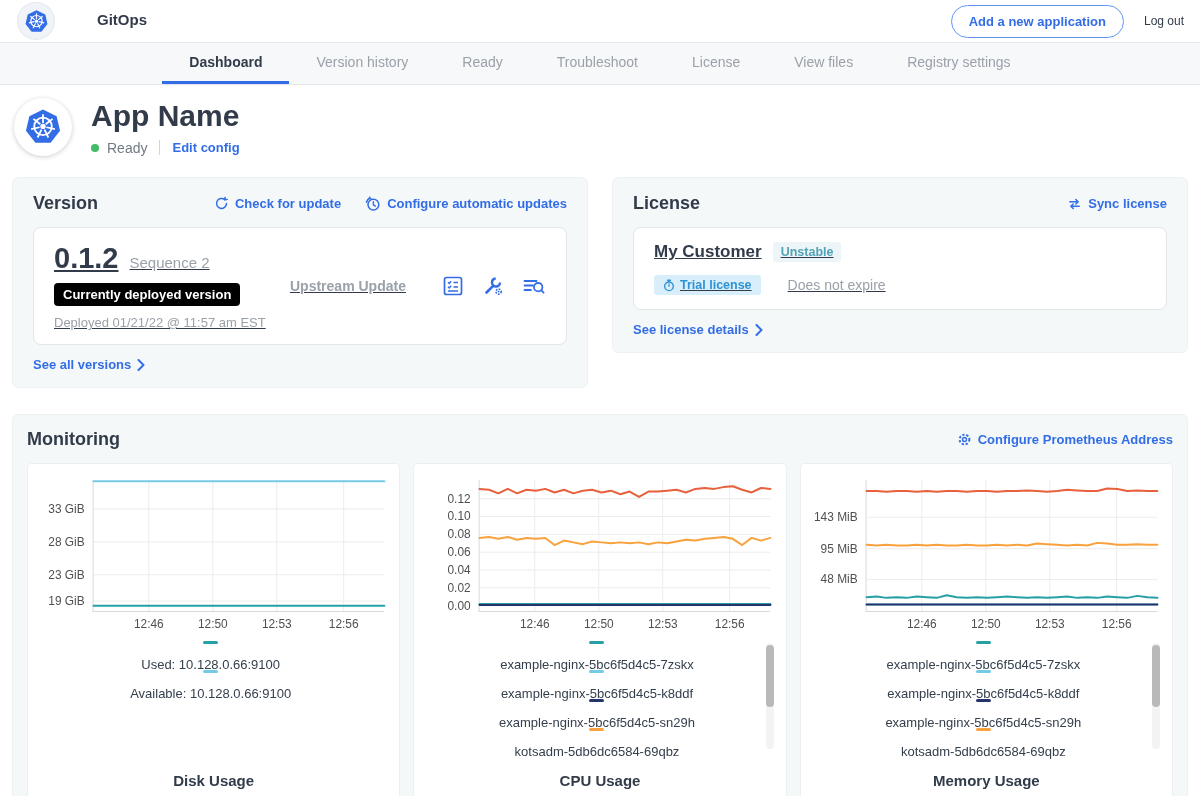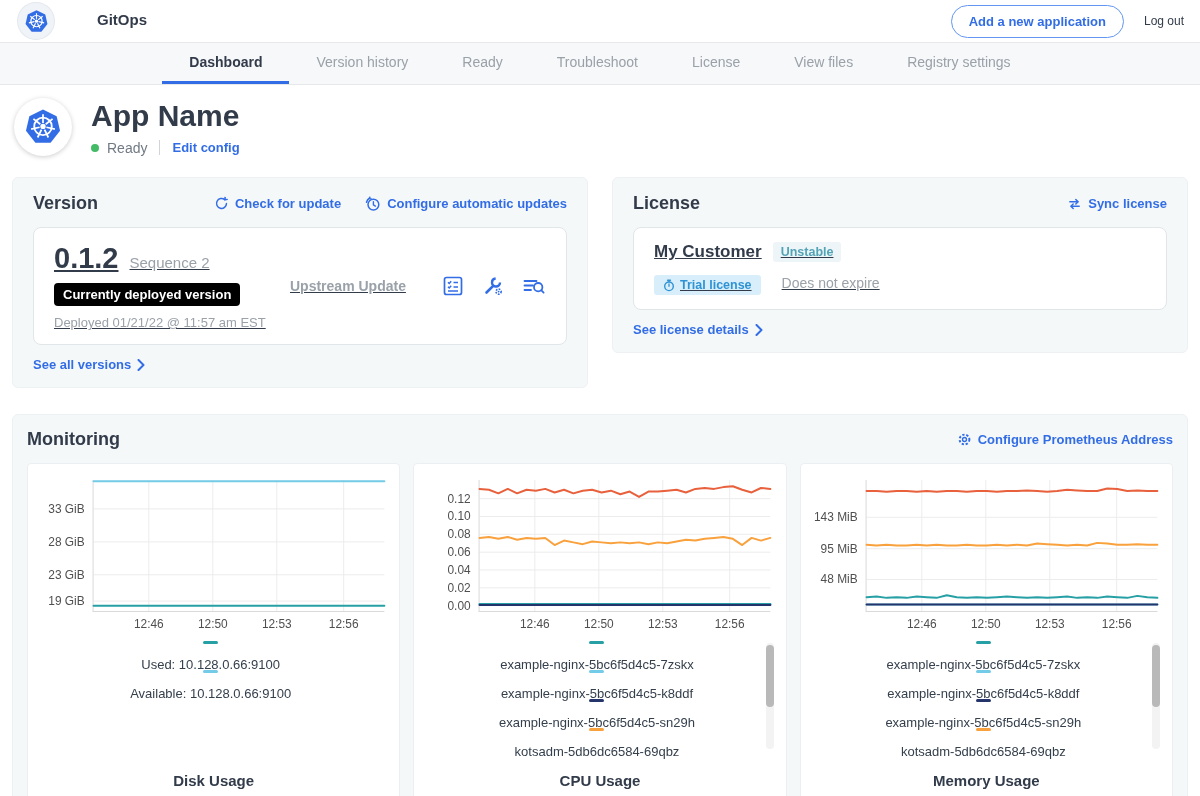--- a/index.html
+++ b/index.html
@@ -62,21 +62,21 @@
   .deployed-badge { display:inline-block; background:#000000; color:#fff; font-size:13px;
     font-weight:700; padding:4px 9px; border-radius:4px; margin:8px 0 9px; }
   .deployed-at { font-size:13px; color:#9aa1a9; }
   .release-type { flex:1; font-size:14px; font-weight:600; color:#9aa1a9; padding-left:10px; }
   .version-icons { display:flex; gap:16px; color:#326de6; align-items:center; }
   .see-link { margin-top:12px; }
   .customer-row { display:flex; align-items:center; gap:11px; margin-bottom:13px; }
   .customer-name { font-size:17px; font-weight:700; color:#323b4a; }
   .channel-badge { background:#eef5f8; color:#52a3b5; font-size:12.5px; font-weight:700;
     padding:3px 8px; border-radius:3px; }
-  .license-row { display:flex; gap:21px; }
+  .license-row { display:flex; align-items:center; gap:27px; }
   .trial-badge { background:#d9eefb; color:#2f93d3; font-size:12.5px; font-weight:700;
     padding:3px 9px; border-radius:3px; display:inline-flex; align-items:center; gap:5px; }
   .expiry { font-size:14px; color:#9aa1a9; }
 
   
   .monitoring { margin:26px 12px 0; padding:14px 14px 12px; }
   .charts { display:flex; gap:13px; }
   .chart-card { flex:1; background:#fff; border:1px solid #eceff1; border-radius:4px;
     padding:10px 9px 13px; display:flex; flex-direction:column; }
   .chart-svg { width:100%; height:auto; display:block; }

